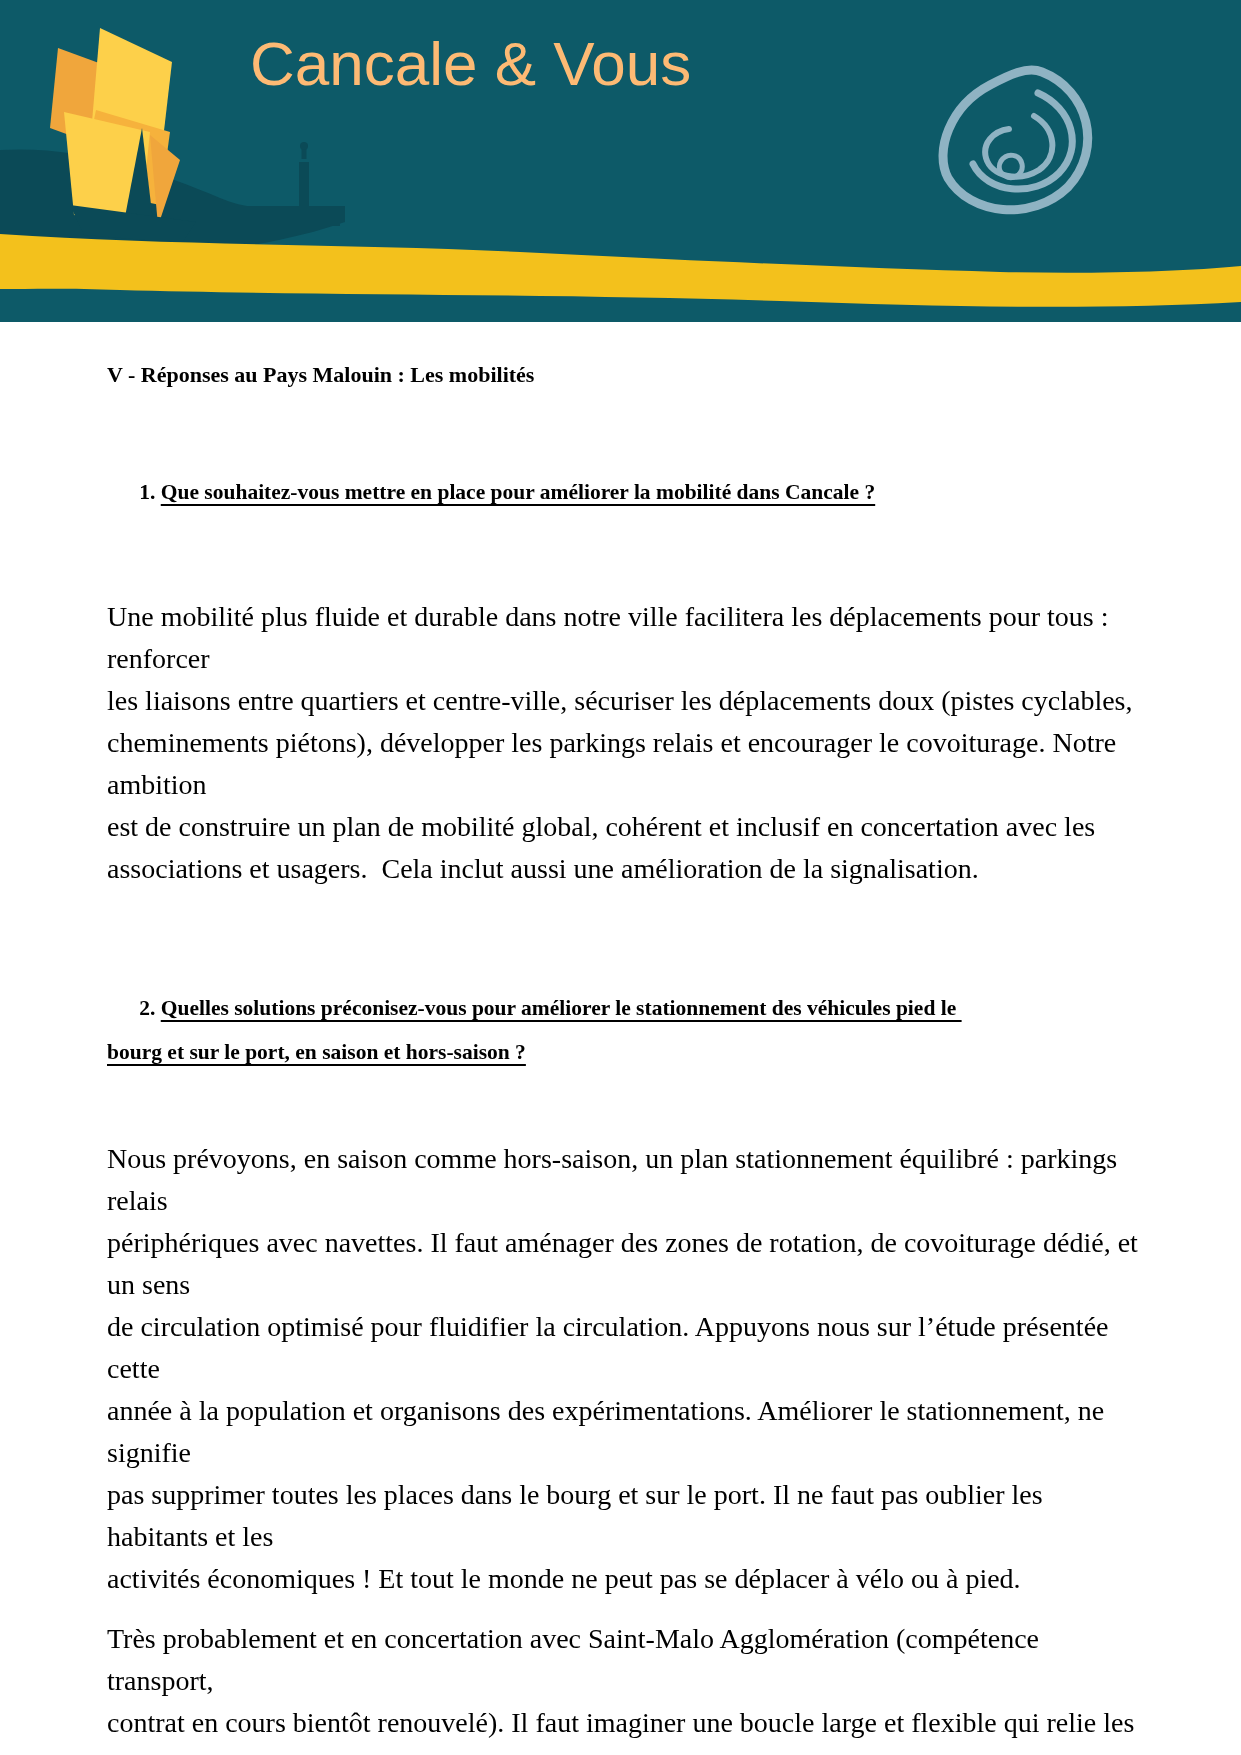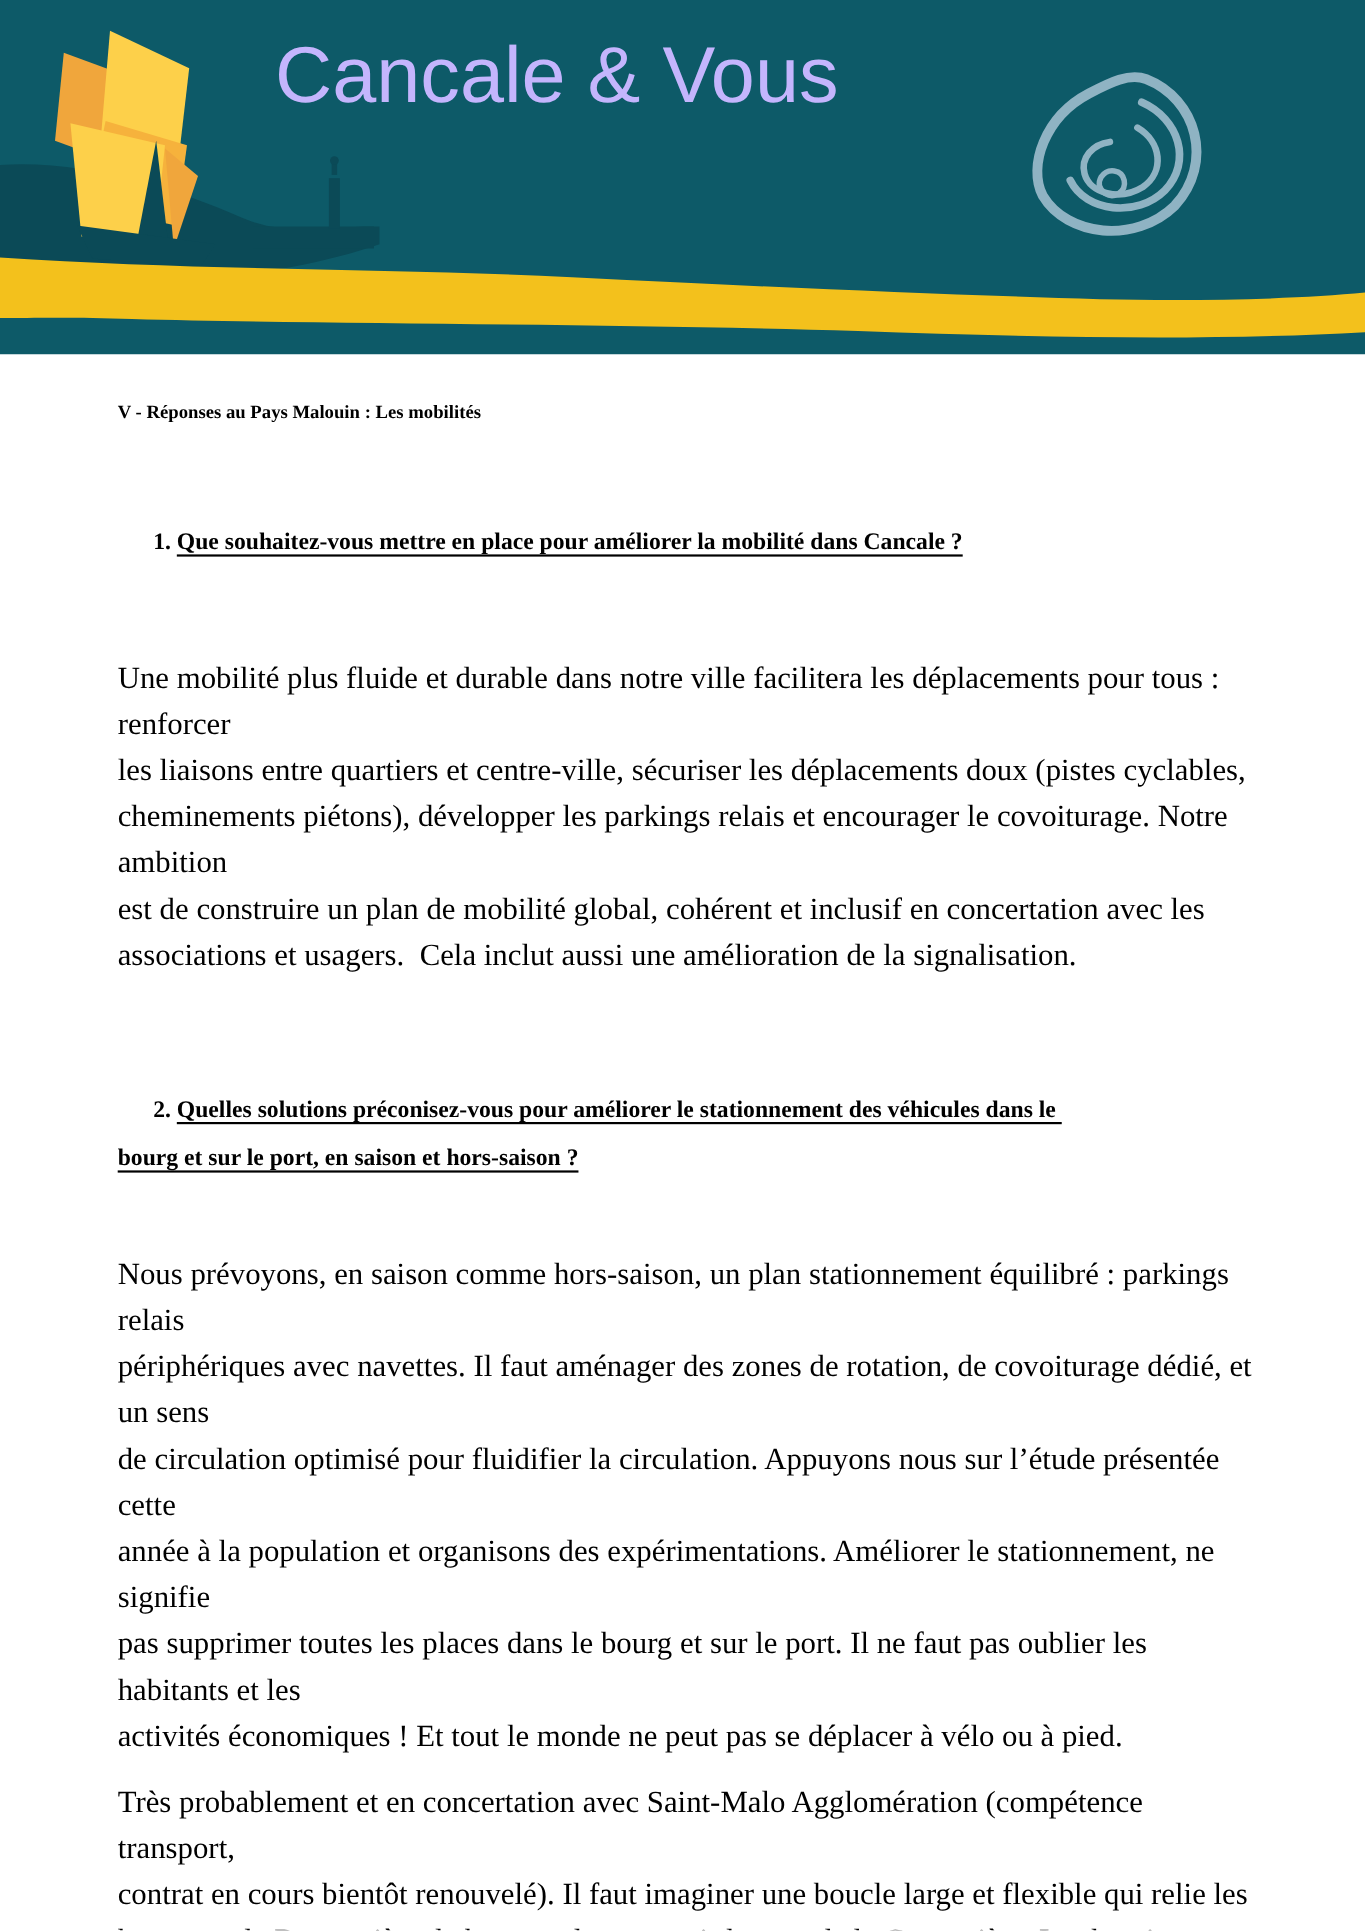--- a/index.html
+++ b/index.html
@@ -22,35 +22,35 @@
     overflow: hidden;
   }
   .banner svg { position: absolute; top: 0; left: 0; display: block; }
   .banner-title {
     position: absolute;
     left: 250px;
     top: 30px;
     width: 660px;
     font-family: "Liberation Sans", sans-serif;
     font-weight: normal;
-    font-size: 72px;
+    font-size: 62px;
     line-height: 1.1;
     letter-spacing: 0px;
-    color: #c4b5fd;
+    color: #fdba74;
     white-space: nowrap;
     z-index: 3;
   }
 
   
   .content {
     padding: 0 100px 0 107px;
   }
   .page-title {
     margin: 38px 0 0 0;
-    font-size: 17px;
+    font-size: 22px;
     font-weight: bold;
     line-height: 30px;
   }
   .question {
     font-size: 21.5px;
     font-weight: bold;
     line-height: 44px;
     white-space: pre-wrap;
   }
   .q1 { margin-top: 36px; }
@@ -131,21 +131,21 @@
     <div class="question q1">
       <span class="q-number">1. </span><span class="q-text">Que souhaitez-vous mettre en place pour améliorer la mobilité dans Cancale ?</span>
     </div>
     <p class="answer a1">Une mobilité plus fluide et durable dans notre ville facilitera les déplacements pour tous : renforcer
 les liaisons entre quartiers et centre-ville, sécuriser les déplacements doux (pistes cyclables,
 cheminements piétons), développer les parkings relais et encourager le covoiturage. Notre ambition
 est de construire un plan de mobilité global, cohérent et inclusif en concertation avec les
 associations et usagers.  Cela inclut aussi une amélioration de la signalisation.</p>
 
     <div class="question q2">
-      <span class="q-number">2. </span><span class="q-text">Quelles solutions préconisez-vous pour améliorer le stationnement des véhicules dans le 
+      <span class="q-number">2. </span><span class="q-text">Quelles solutions préconisez-vous pour améliorer le stationnement des véhicules pied le 
 bourg et sur le port, en saison et hors-saison ?</span>
     </div>
     <p class="answer a2">Nous prévoyons, en saison comme hors-saison, un plan stationnement équilibré : parkings relais
 périphériques avec navettes. Il faut aménager des zones de rotation, de covoiturage dédié, et un sens
 de circulation optimisé pour fluidifier la circulation. Appuyons nous sur l’étude présentée cette
 année à la population et organisons des expérimentations. Améliorer le stationnement, ne signifie
 pas supprimer toutes les places dans le bourg et sur le port. Il ne faut pas oublier les habitants et les
 activités économiques ! Et tout le monde ne peut pas se déplacer à vélo ou à pied.</p>
 
     <p class="answer a3">Très probablement et en concertation avec Saint-Malo Agglomération (compétence transport,

